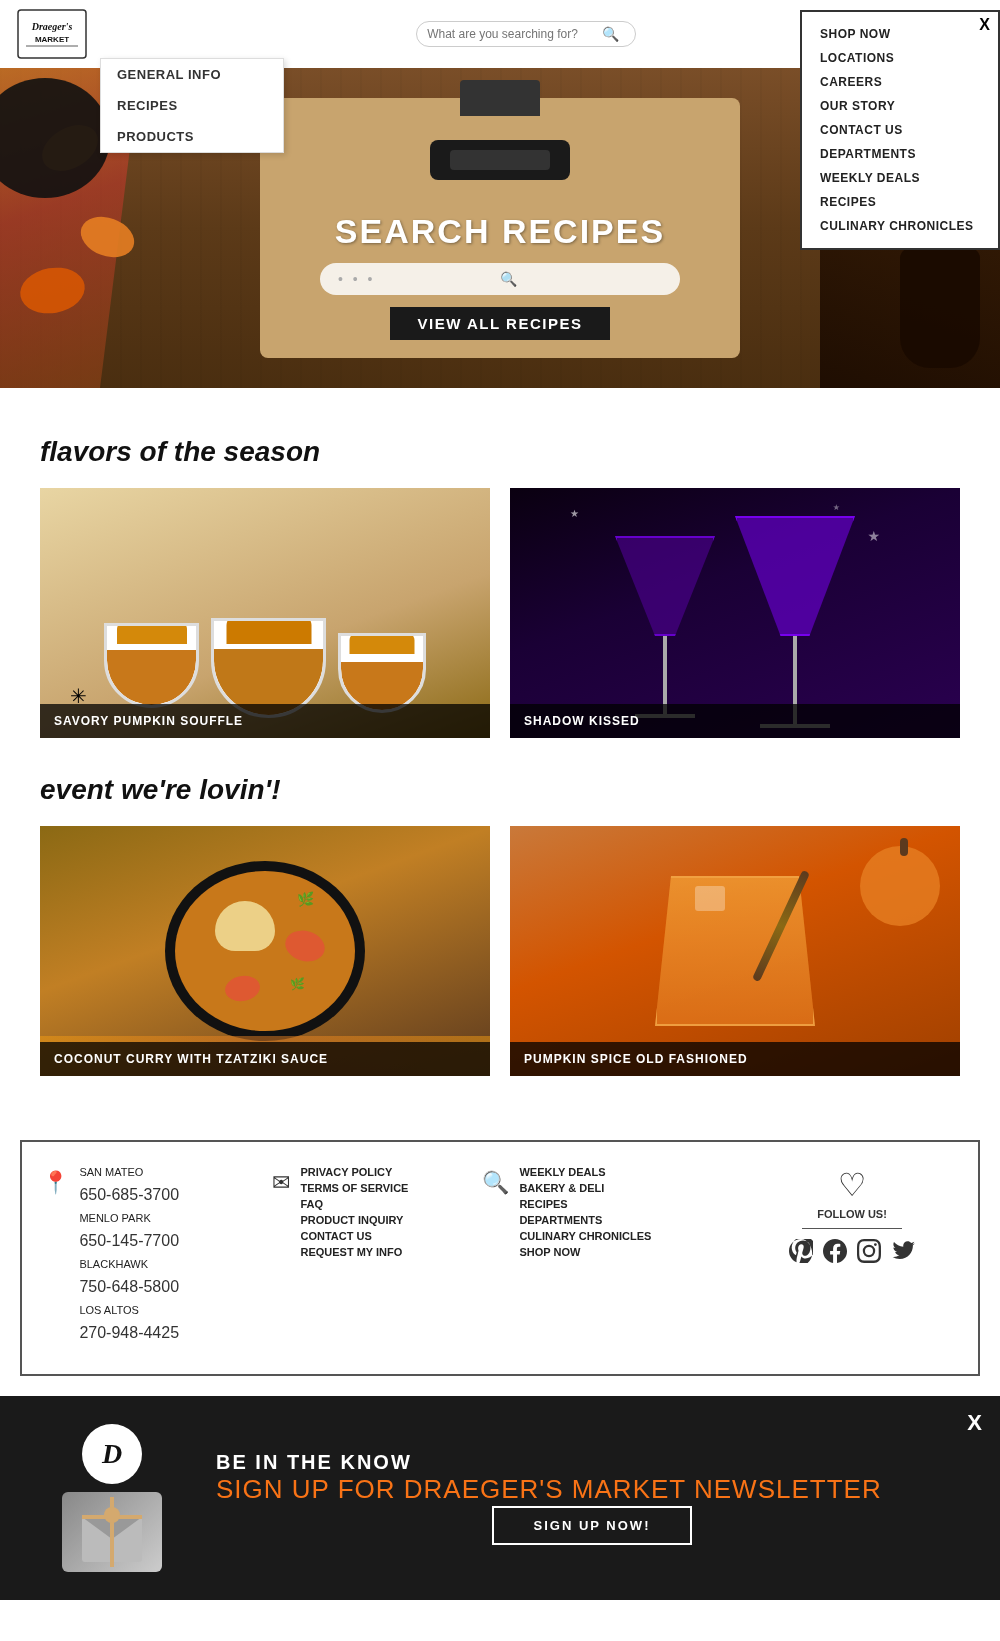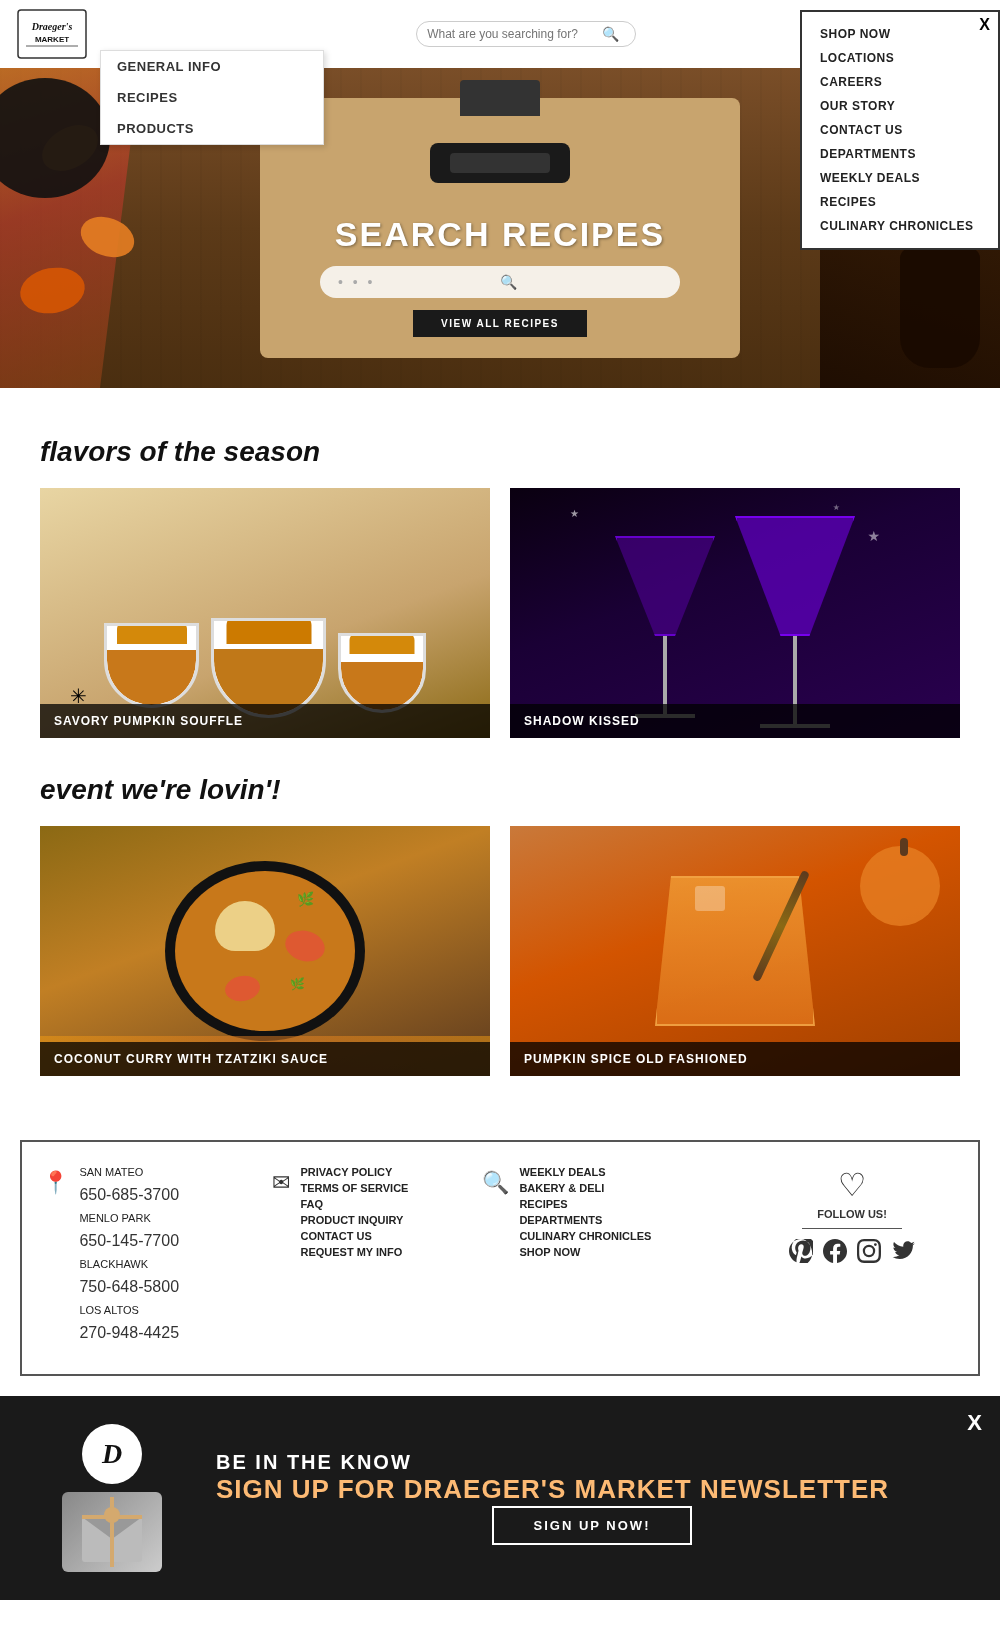--- a/index.html
+++ b/index.html
@@ -39,25 +39,25 @@
       width: 175px;
       background: transparent;
     }
     .search-icon-header { font-size: 14px; color: #555; cursor: pointer; }
     .header-right { display: flex; align-items: center; gap: 12px; }
     .hamburger { font-size: 22px; cursor: pointer; color: #333; line-height: 1; }
 
     
     .search-dropdown {
       position: absolute;
-      top: 50px;
+      top: 58px;
       left: 100px;
       background: #fff;
       border: 1px solid #ddd;
-      width: 224px;
+      width: 184px;
       z-index: 200;
       box-shadow: 2px 2px 6px rgba(0,0,0,0.15);
     }
     .search-dropdown div {
       padding: 8px 16px;
       font-size: 13px;
       font-weight: bold;
       color: #333;
       letter-spacing: 0.5px;
       cursor: pointer;
@@ -159,21 +159,21 @@
       padding: 8px 18px;
       width: 360px;
     }
     .hero-search-bar span { color: #aaa; font-size: 14px; flex: 1; letter-spacing: 3px; }
     .hero-search-icon { font-size: 20px; color: #555; }
     .hero-btn {
       background: #1a1a1a;
       color: #fff;
       border: none;
       padding: 8px 28px;
-      font-size: 10px;
+      font-size: 15px;
       font-weight: bold;
       letter-spacing: 1.5px;
       text-transform: uppercase;
       cursor: pointer;
     }
 
     
     .main-content { padding: 28px 40px; }
 
     .section-title {
@@ -284,24 +284,24 @@
     .newsletter-text { flex: 1; }
     .newsletter-title1 {
       font-size: 20px;
       font-weight: bold;
       text-transform: uppercase;
       letter-spacing: 2px;
       color: #fff;
     }
     .newsletter-title2 {
       font-size: 26px;
-      font-weight: 700;
+      font-weight: 400;
       text-transform: uppercase;
       letter-spacing: 1px;
-      color: #fdba74;
+      color: #f97316;
       line-height: 1.2;
     }
     .newsletter-desc {
       font-size: 12px;
       color: #bbb;
       margin: 10px 0 16px;
       max-width: 520px;
     }
     .newsletter-btn {
       background: transparent;

